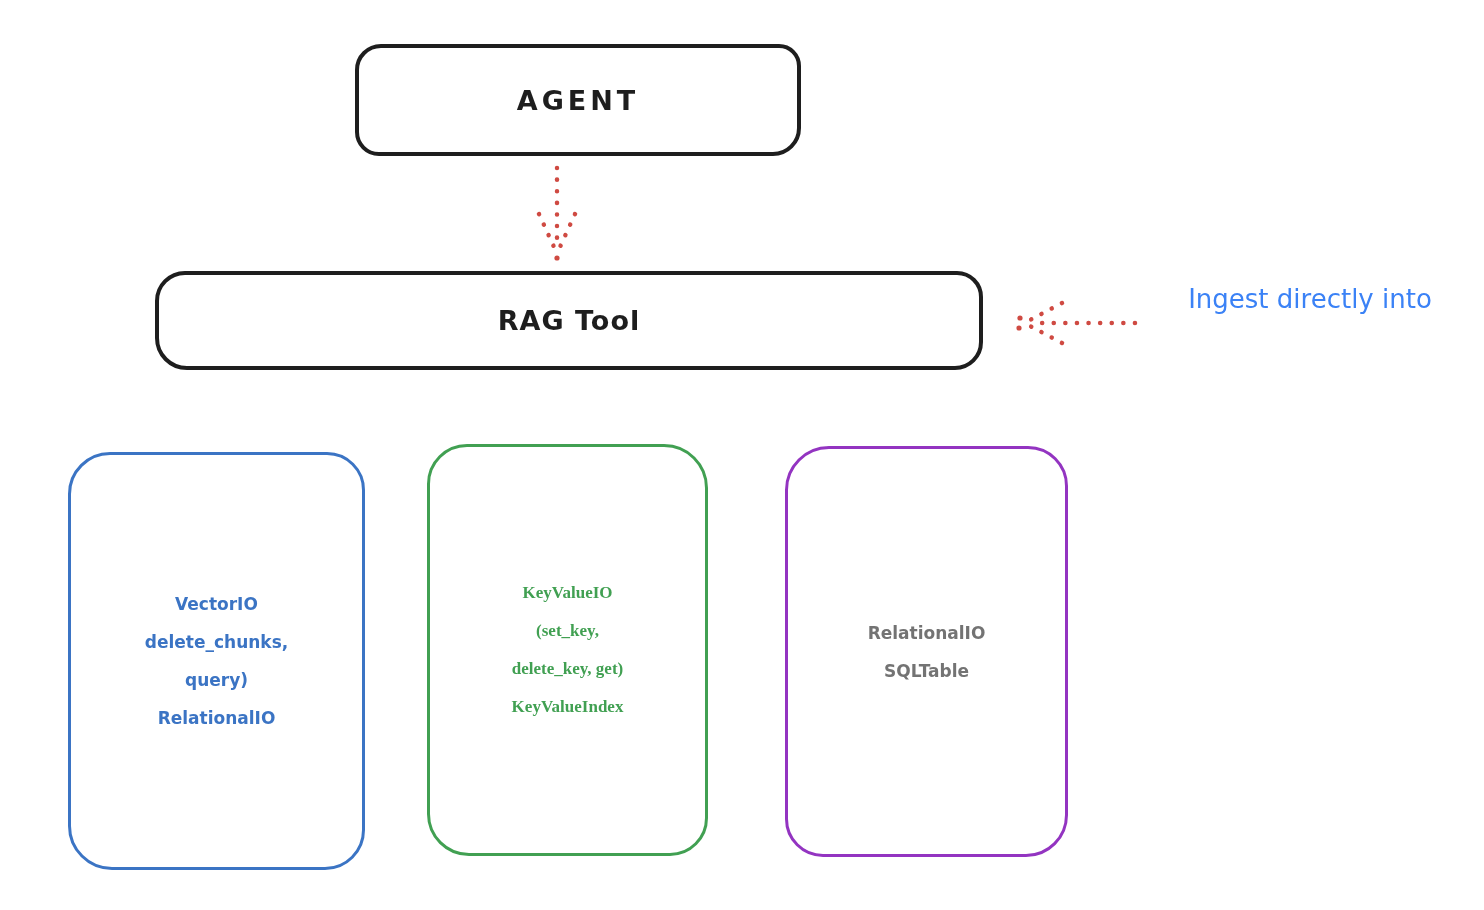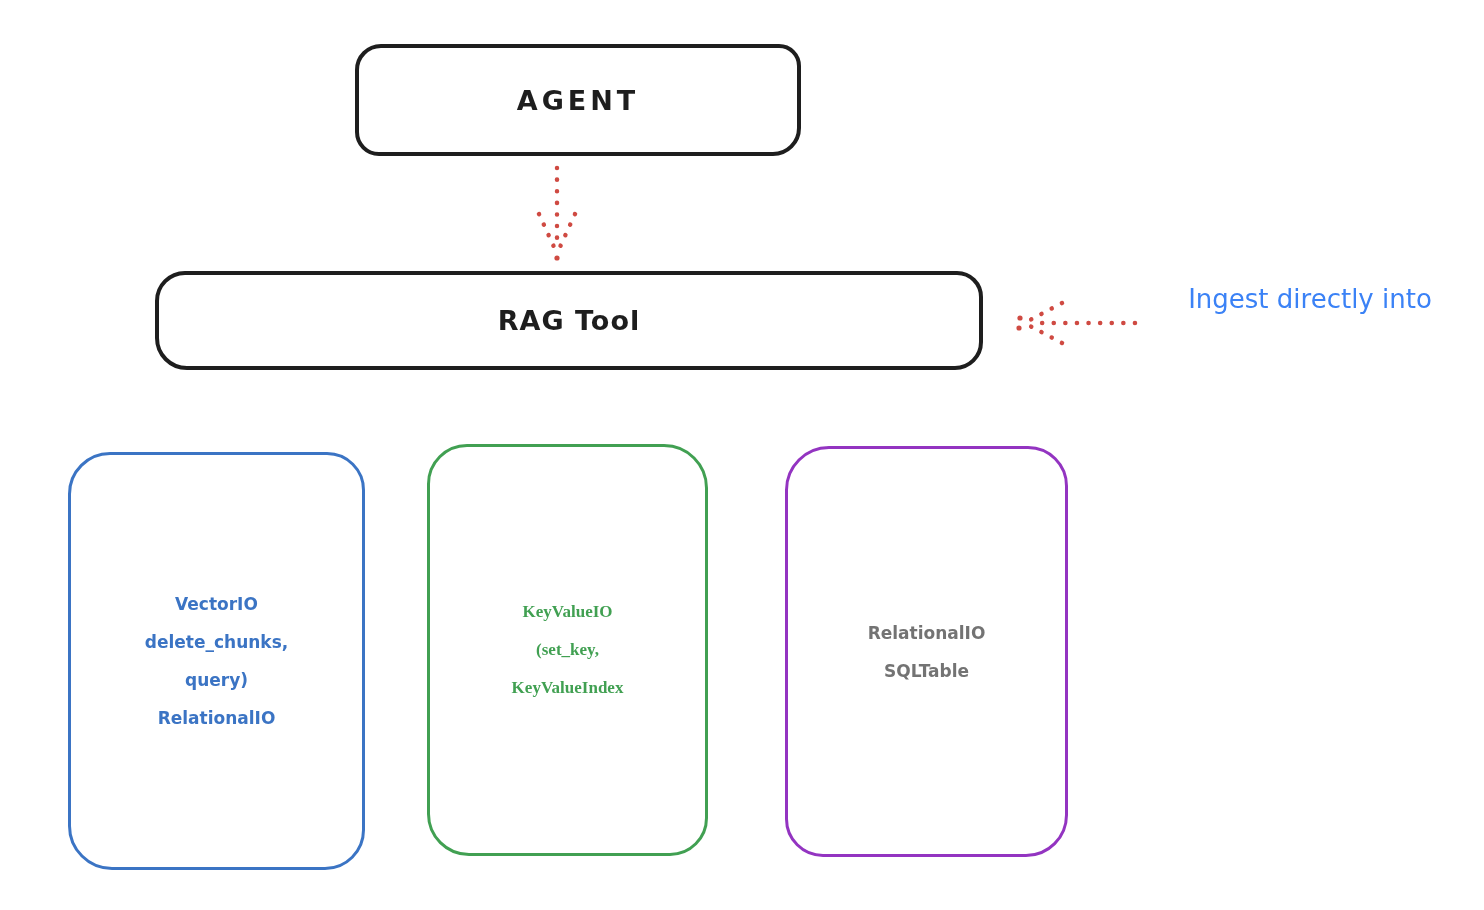--- a/index.html
+++ b/index.html
@@ -143,20 +143,21 @@
   <div class="store store--vector">
     <div>VectorIO</div>
     <div>delete_chunks,</div>
     <div>query)</div>
     <div class="index-label">RelationalIO</div>
   </div>
 
   <div class="store store--keyvalue">
     <div>KeyValueIO</div>
     <div>(set_key,</div>
+    <div>delete_key, get)</div>
     <div class="index-label">KeyValueIndex</div>
   </div>
 
   <div class="store store--relational">
     <div>RelationalIO</div>
     <div class="index-label">SQLTable</div>
   </div>
 
 </div>
 

